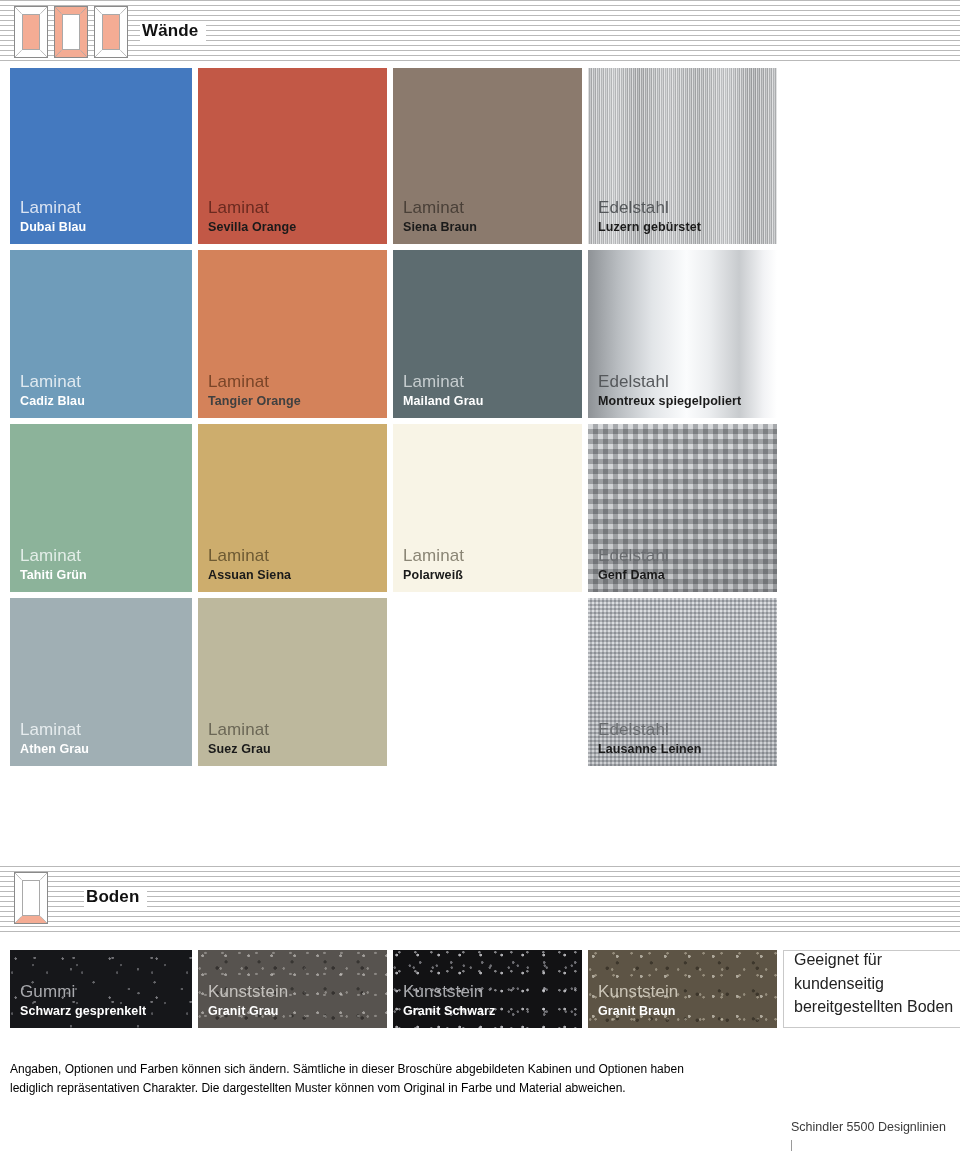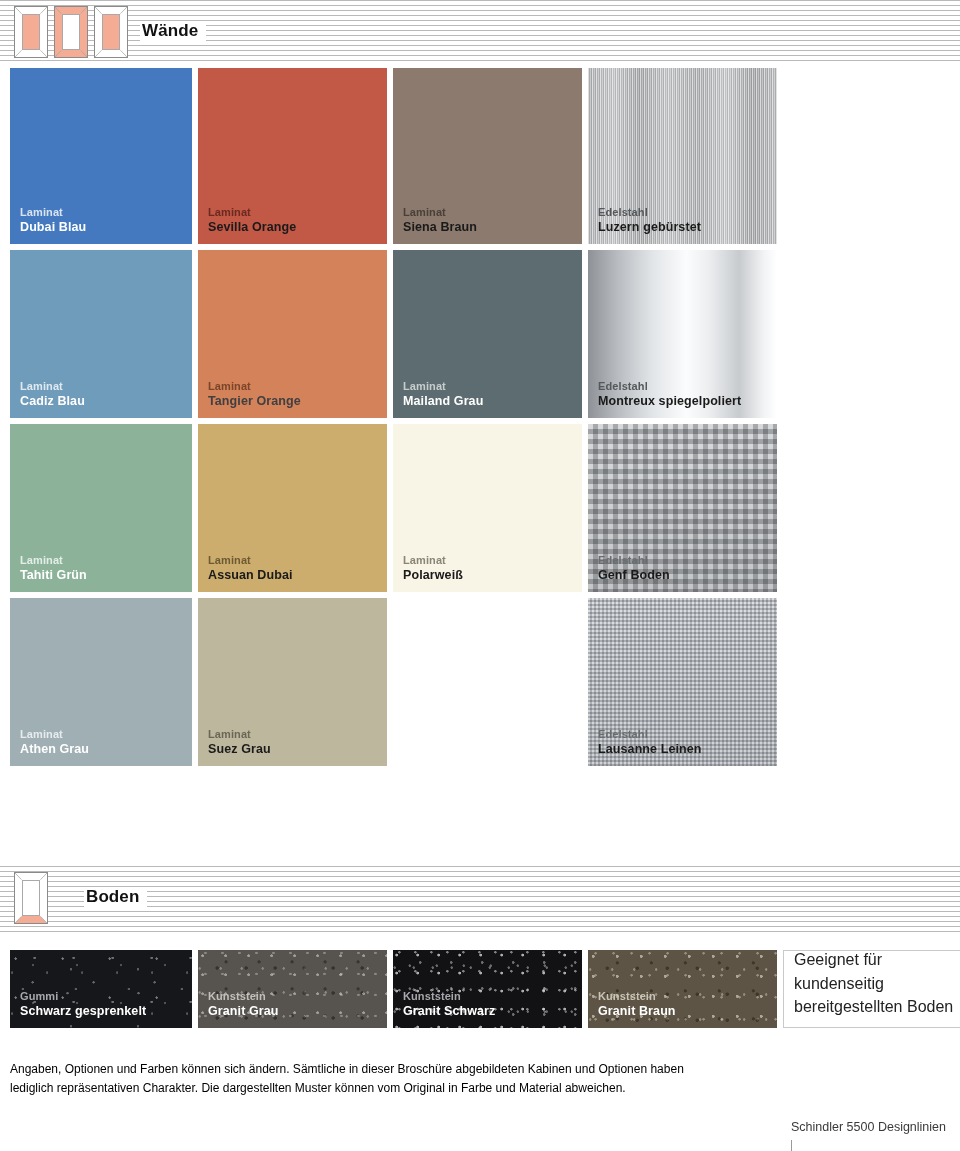--- a/index.html
+++ b/index.html
@@ -88,22 +88,22 @@
   }
   .swatch .label{
     position:absolute;
     left:10px;
     bottom:9px;
     line-height:1.28;
     z-index:3;
   }
   .sw-cat{
     display:block;
-    font-size:11px;
-    font-weight:bold;
+    font-size:17px;
+    font-weight:normal;
     letter-spacing:.1px;
   }
   .sw-name{
     display:block;
     font-size:12.5px;
     font-weight:bold;
     letter-spacing:.1px;
   }
   .tex{position:absolute;inset:0;z-index:1;}
 
@@ -359,34 +359,34 @@
 <div class="grid-row" style="top:424px;">
   <div class="swatch" style="width:182px;height:168px;background:#8cb39a;">
     <div class="label">
       <span class="sw-cat" style="color:#e3eee8">Laminat</span>
       <span class="sw-name" style="color:#ffffff">Tahiti Grün</span>
     </div>
   </div>
   <div class="swatch" style="width:189px;height:168px;background:#cdad6d;">
     <div class="label">
       <span class="sw-cat" style="color:#6d5a33">Laminat</span>
-      <span class="sw-name" style="color:#1a1a1a">Assuan Dubai</span>
+      <span class="sw-name" style="color:#1a1a1a">Assuan Siena</span>
     </div>
   </div>
   <div class="swatch" style="width:189px;height:168px;background:#f8f4e6;">
     <div class="label">
       <span class="sw-cat" style="color:#8a8575">Laminat</span>
       <span class="sw-name" style="color:#1a1a1a">Polarweiß</span>
     </div>
   </div>
   <div class="swatch" style="width:189px;height:168px;background:#d0d2d4;">
     <div class="tex tex-dama"></div>
     <div class="label">
       <span class="sw-cat" style="color:#6a6d70">Edelstahl</span>
-      <span class="sw-name" style="color:#1a1a1a">Genf Boden</span>
+      <span class="sw-name" style="color:#1a1a1a">Genf Dama</span>
     </div>
   </div>
 </div>
 
 <div class="grid-row" style="top:598px;">
   <div class="swatch" style="width:182px;height:168px;background:#a0afb4;">
     <div class="label">
       <span class="sw-cat" style="color:#e6ecee">Laminat</span>
       <span class="sw-name" style="color:#ffffff">Athen Grau</span>
     </div>

